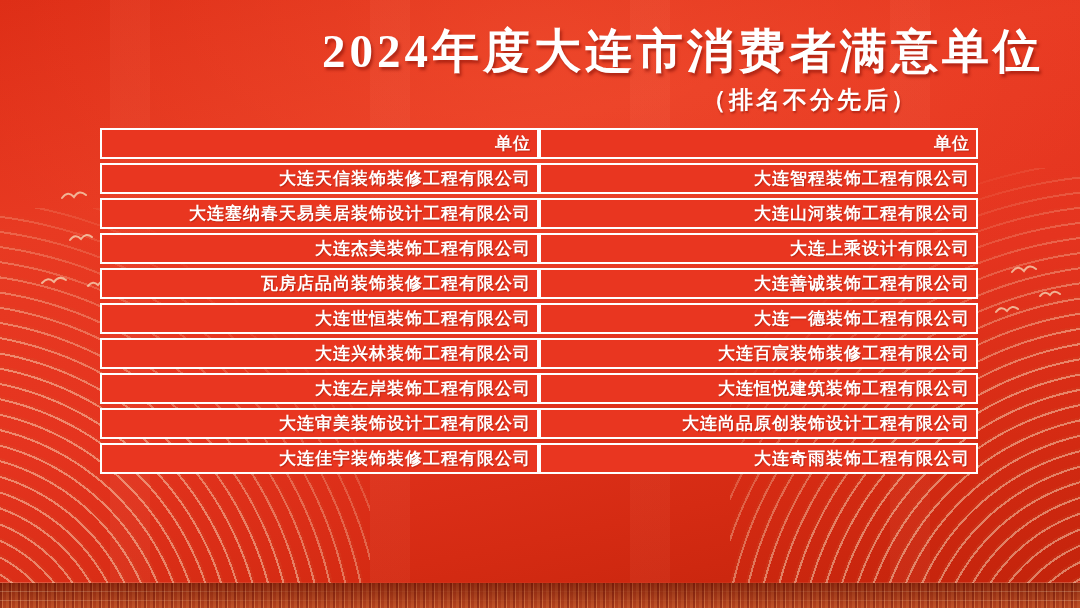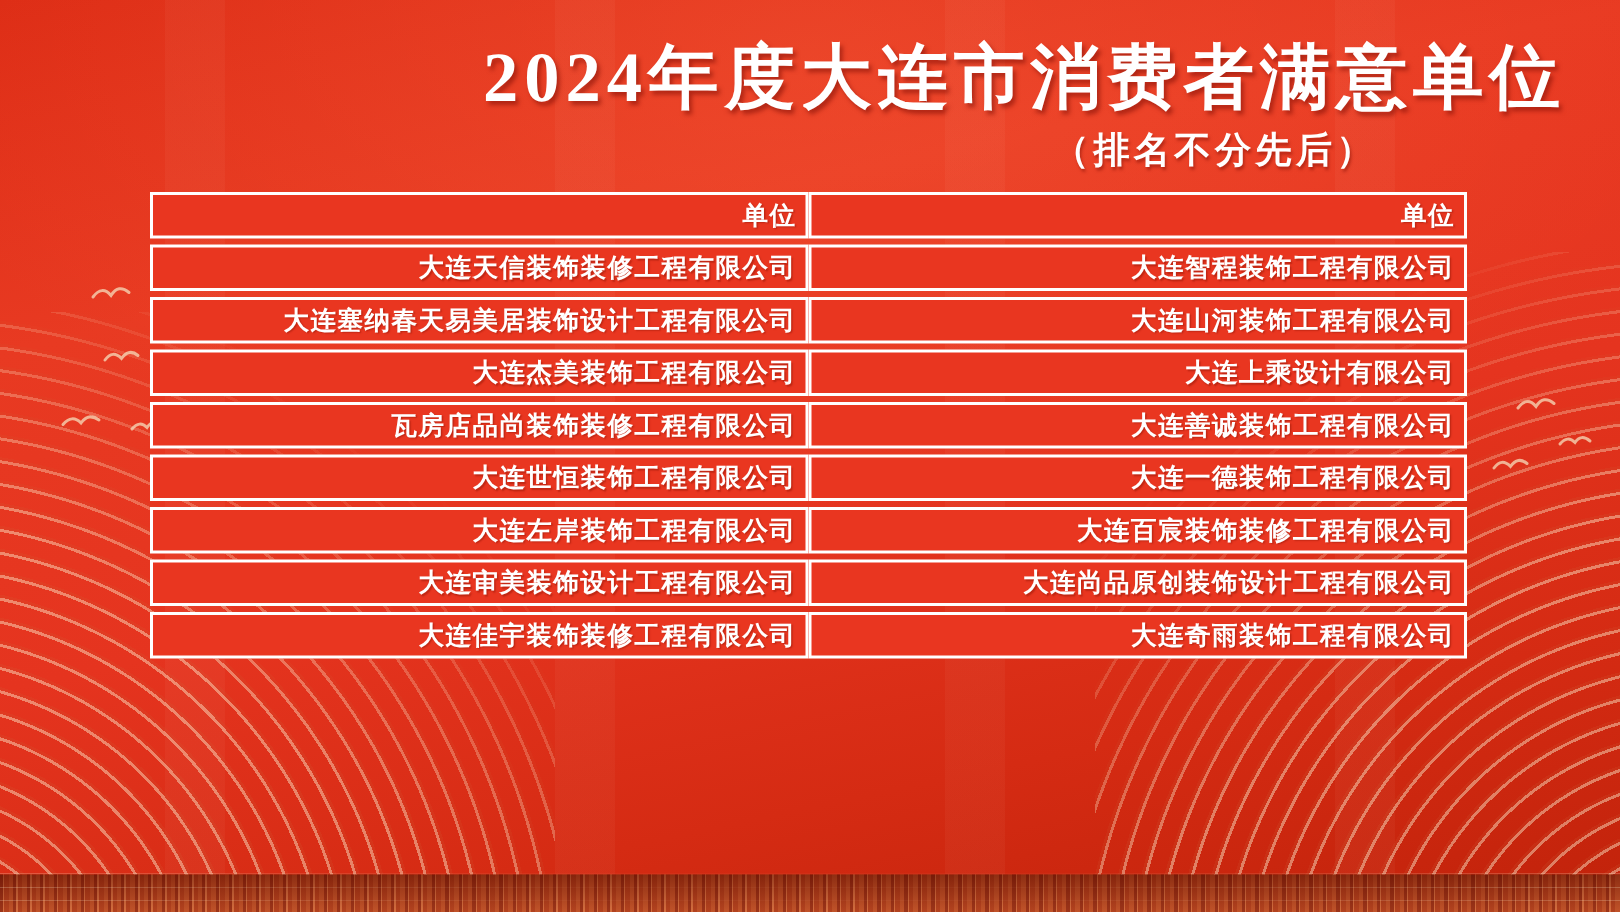--- a/index.html
+++ b/index.html
@@ -129,22 +129,26 @@
         </tr>
         <tr>
           <td>瓦房店品尚装饰装修工程有限公司</td>
           <td>大连善诚装饰工程有限公司</td>
         </tr>
         <tr>
           <td>大连世恒装饰工程有限公司</td>
           <td>大连一德装饰工程有限公司</td>
         </tr>
         <tr>
+          <td>大连兴林装饰工程有限公司</td>
+          <td>大连百宸装饰装修工程有限公司</td>
+        </tr>
+        <tr>
           <td>大连左岸装饰工程有限公司</td>
-          <td>大连百宸装饰装修工程有限公司</td>
+          <td>大连恒悦建筑装饰工程有限公司</td>
         </tr>
         <tr>
           <td>大连审美装饰设计工程有限公司</td>
           <td>大连尚品原创装饰设计工程有限公司</td>
         </tr>
         <tr>
           <td>大连佳宇装饰装修工程有限公司</td>
           <td>大连奇雨装饰工程有限公司</td>
         </tr>
       </tbody>

